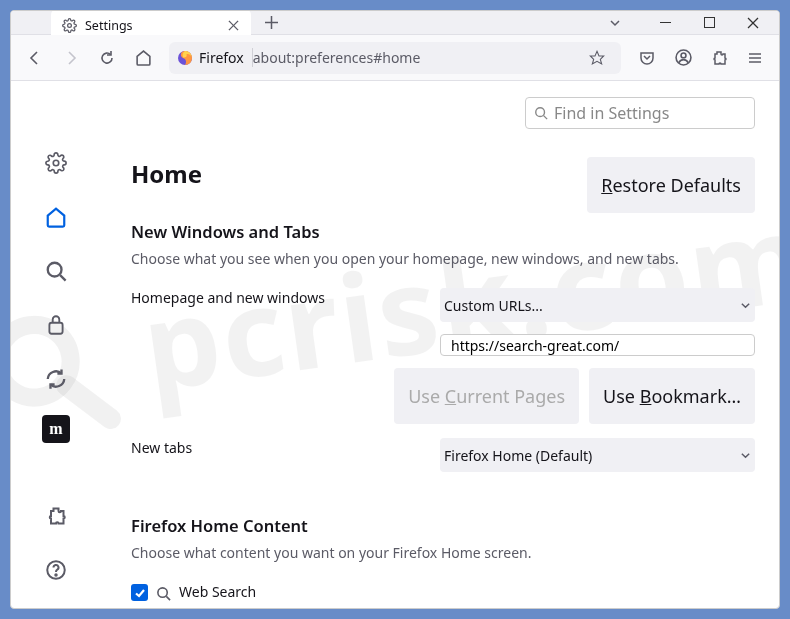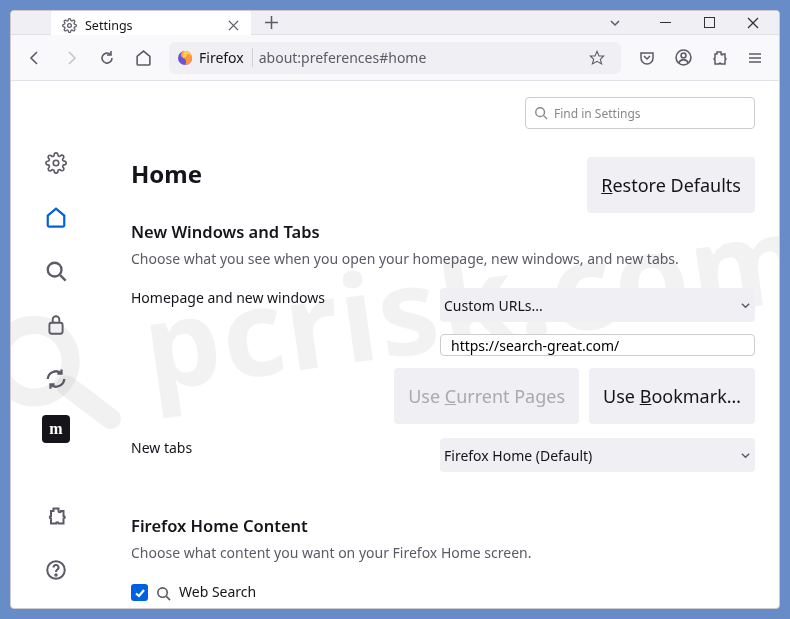--- a/index.html
+++ b/index.html
@@ -82,21 +82,21 @@
 .navbtn.disabled { color:#c4c4cc; }
 .urlbox {
   flex:1;
   height:32px;
   background:#f0f0f4;
   border-radius:6px;
   display:flex;
   align-items:center;
   padding:0 8px;
   margin: 0 6px;
-  gap:6px;
+  gap:0;
   font-size:14px;
 }
 .url-identity {
   display:flex; align-items:center; gap:6px;
   padding-right:8px;
   border-right: 1px solid #d0d0d6;
 }
 .fxlogo { width:16px; height:16px; }
 .url-text { color:#5b5b66; font-size:14px; }
 .url-star { margin-left:auto; }
@@ -134,21 +134,21 @@
   display:flex; justify-content:flex-end;
   margin-bottom: 28px;
 }
 .searchbox {
   width: 230px; height:32px;
   border:1px solid #ccc;
   border-radius:4px;
   display:flex; align-items:center;
   padding:0 8px; gap:6px;
   color:#888;
-  font-size:12px;
+  font-size:16px;
 }
 h1 { font-size: 24px; font-weight:700; margin-bottom: 30px; }
 .header-row { display:flex; align-items:flex-start; justify-content:space-between; }
 .btn {
   background:#f0f0f4;
   border:none;
   border-radius:4px;
   padding: 16px 14px;
   font-size:18px;
   color:#15141a;

